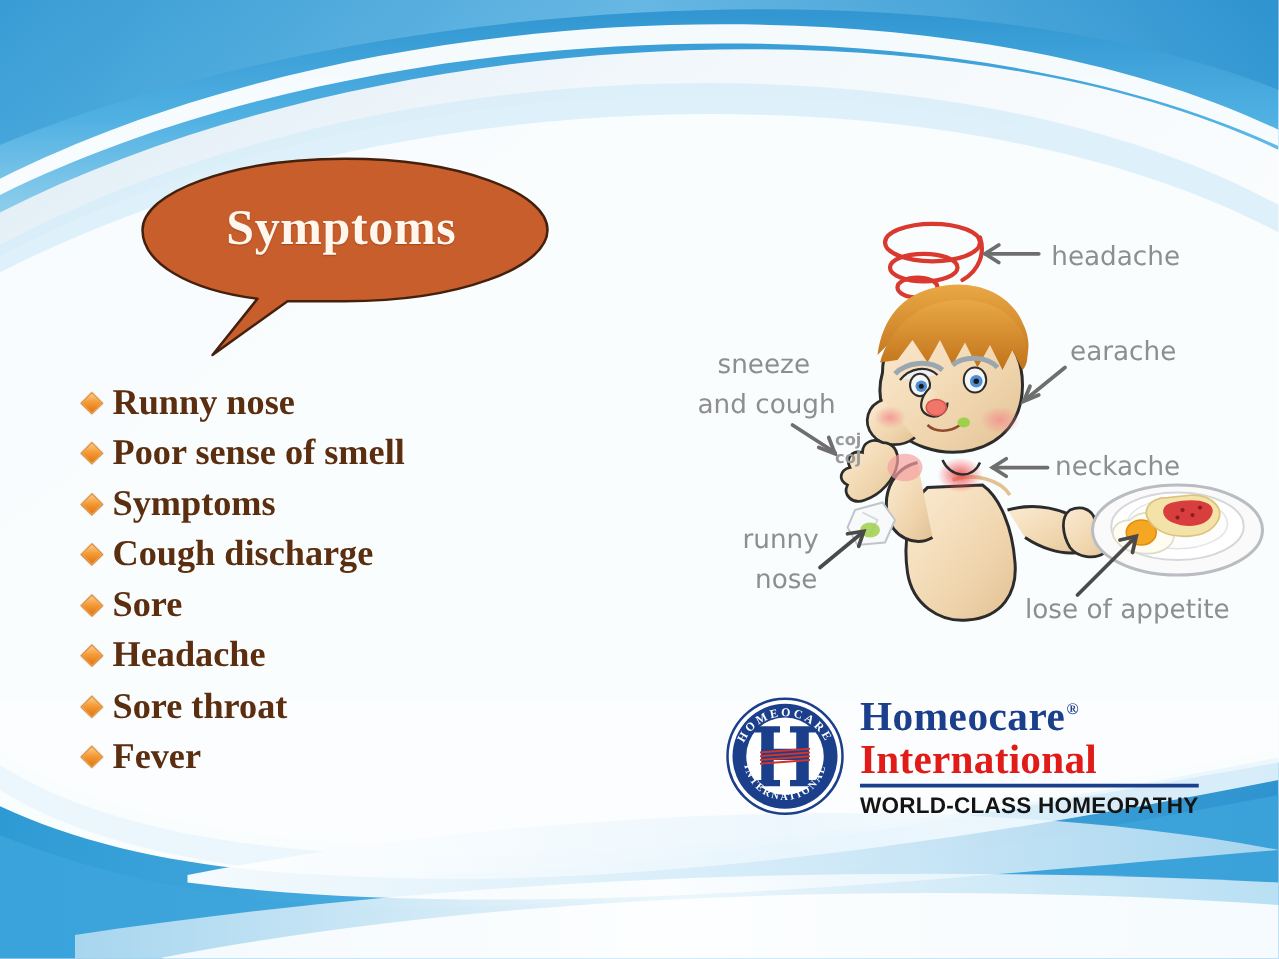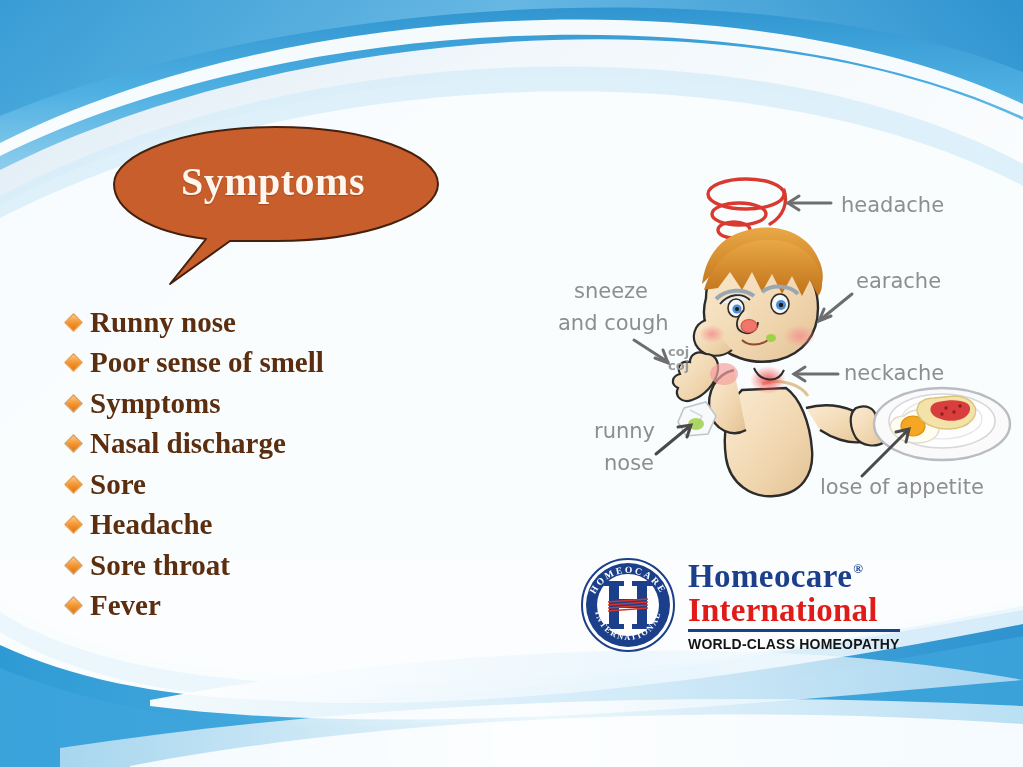--- a/index.html
+++ b/index.html
@@ -143,21 +143,21 @@
     font-size: 33px;
     color: #E01B18;
     letter-spacing: .2px;
     border-bottom: 3px solid #1B3F8B;
     padding-bottom: 2px;
     margin-top: 1px;
   }
   .logo-tagline {
     font-family: "Liberation Sans", sans-serif;
     font-weight: bold;
-    font-size: 14px;
+    font-size: 18px;
     color: #141414;
     letter-spacing: .2px;
     margin-top: 5px;
     text-align: center;
   }
 </style>
 </head>
 <body>
 
 <div id="slide">
@@ -235,21 +235,21 @@
     <li class="symptom-item">
       <span class="diamond"></span>
       <span class="symptom-label">Poor sense of smell</span>
     </li>
     <li class="symptom-item">
       <span class="diamond"></span>
       <span class="symptom-label">Symptoms</span>
     </li>
     <li class="symptom-item">
       <span class="diamond"></span>
-      <span class="symptom-label">Nasal discharge</span>
+      <span class="symptom-label">Cough discharge</span>
     </li>
     <li class="symptom-item">
       <span class="diamond"></span>
       <span class="symptom-label">Sore</span>
     </li>
     <li class="symptom-item">
       <span class="diamond"></span>
       <span class="symptom-label">Headache</span>
     </li>
     <li class="symptom-item">

